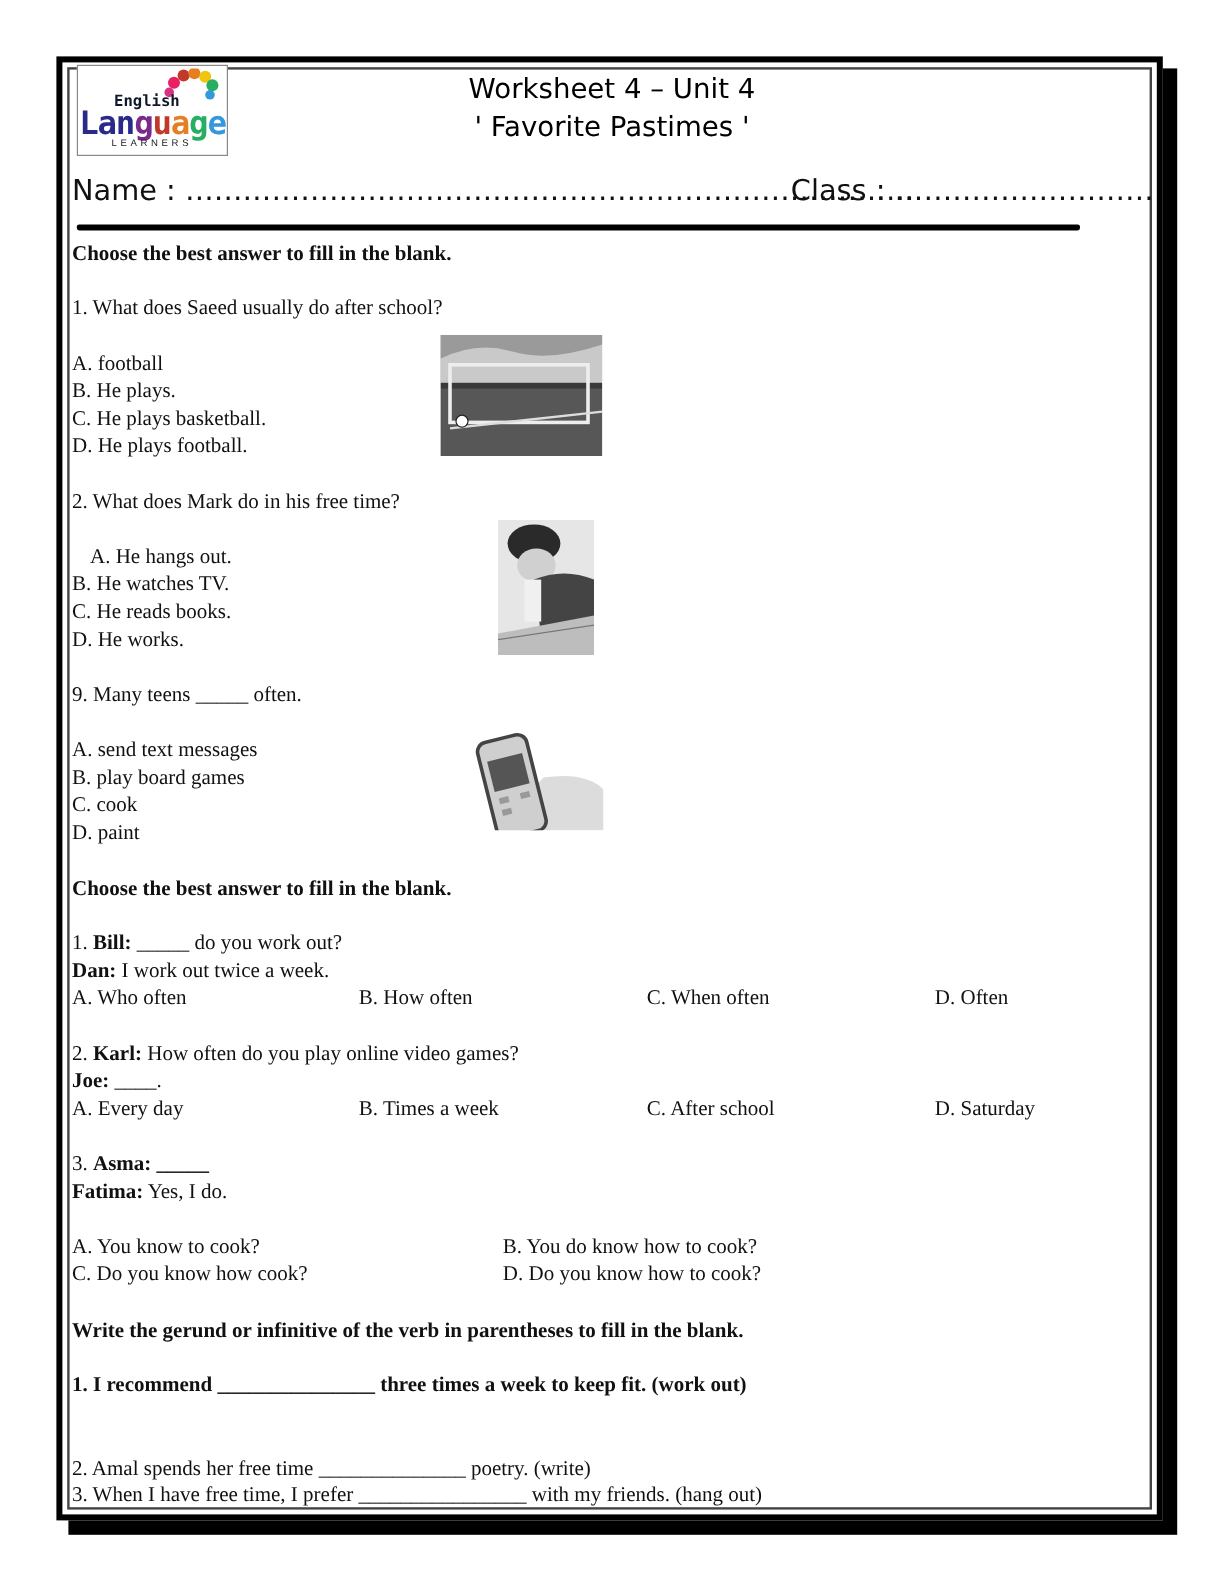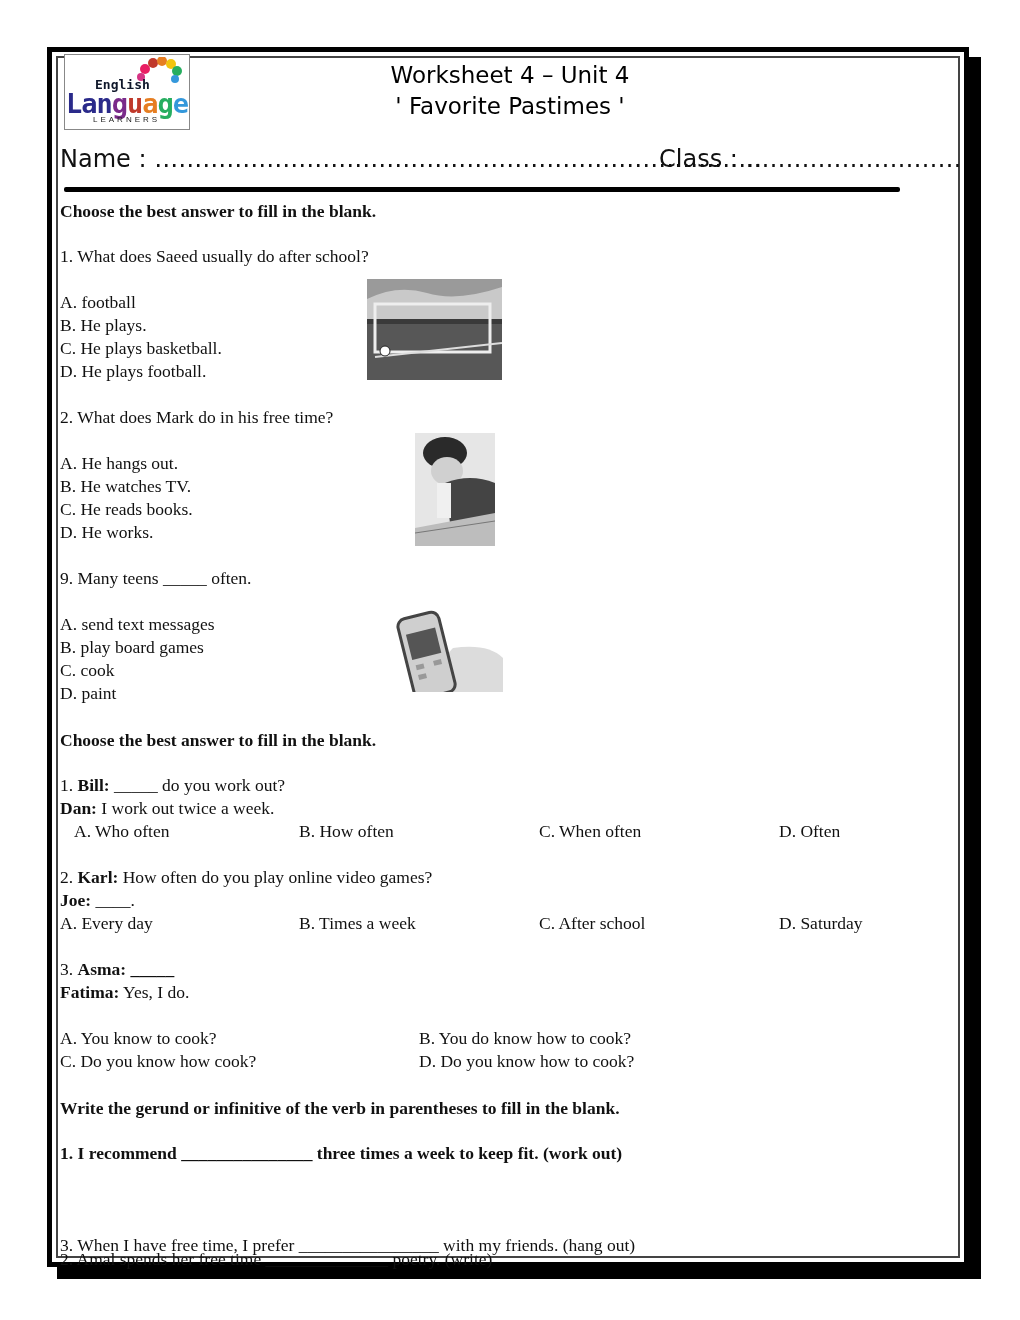--- a/index.html
+++ b/index.html
@@ -66,21 +66,21 @@
     <path d="M0 20 Q30 5 60 14 T135 8 L135 0 L0 0Z" fill="#9a9a9a"></path>
     <rect y="40" width="135" height="5" fill="#3a3a3a"></rect>
     <rect y="45" width="135" height="56" fill="#575757"></rect>
     <rect x="8" y="25" width="115" height="48" fill="none" stroke="#eee" stroke-width="3"></rect>
     <line x1="8" y1="78" x2="135" y2="64" stroke="#ddd" stroke-width="2"></line>
     <circle cx="18" cy="72" r="5" fill="#fff" stroke="#222"></circle>
   </svg>
 </div>
 
 <div class="txt" style="top:406px;">2. What does Mark do in his free time?</div>
-<div class="txt" style="top:452px;">A. He hangs out.</div>
+<div class="txt" style="top:452px;margin-left:15px;">A. He hangs out.</div>
 <div class="txt" style="top:475px;">B. He watches TV.</div>
 <div class="txt" style="top:498px;">C. He reads books.</div>
 <div class="txt" style="top:521px;">D. He works.</div>
 
 <div class="img" style="left:415px; top:433px; width:80px; height:113px;">
   <svg width="80" height="113" viewBox="0 0 80 113">
     <rect width="80" height="113" fill="#e6e6e6"></rect>
     <ellipse cx="30" cy="20" rx="22" ry="16" fill="#2a2a2a"></ellipse>
     <ellipse cx="32" cy="38" rx="16" ry="14" fill="#d0d0d0"></ellipse>
     <path d="M30 50 Q55 40 80 50 L80 90 L35 90Z" fill="#444"></path>
@@ -107,35 +107,35 @@
       <rect x="38" y="54" width="8" height="5" fill="#999"></rect>
       <rect x="20" y="64" width="8" height="5" fill="#999"></rect>
     </g>
   </svg>
 </div>
 
 <div class="txt b" style="top:729px;">Choose the best answer to fill in the blank.</div>
 
 <div class="txt" style="top:774px;"><span>1. </span><span class="b">Bill:</span><span> _____ do you work out?</span></div>
 <div class="txt" style="top:797px;"><span class="b">Dan:</span><span> I work out twice a week.</span></div>
-<div class="txt" style="top:820px;margin-left:14px;">A. Who often</div>
+<div class="txt" style="top:820px;">A. Who often</div>
 <div class="txt" style="top:820px; left:299px;">B. How often</div>
 <div class="txt" style="top:820px; left:539px;">C. When often</div>
 <div class="txt" style="top:820px; left:779px;">D. Often</div>
 
 <div class="txt" style="top:866px;"><span>2. </span><span class="b">Karl:</span><span> How often do you play online video games?</span></div>
 <div class="txt" style="top:889px;"><span class="b">Joe:</span><span> ____.</span></div>
 <div class="txt" style="top:912px;">A. Every day</div>
 <div class="txt" style="top:912px; left:299px;">B. Times a week</div>
 <div class="txt" style="top:912px; left:539px;">C. After school</div>
 <div class="txt" style="top:912px; left:779px;text-align:center;">D. Saturday</div>
 
 <div class="txt" style="top:958px;"><span>3. </span><span class="b">Asma:</span><span class="b"> _____</span></div>
 <div class="txt" style="top:981px;"><span class="b">Fatima:</span><span> Yes, I do.</span></div>
 <div class="txt" style="top:1027px;">A. You know to cook?</div>
 <div class="txt" style="top:1027px; left:419px;">B. You do know how to cook?</div>
 <div class="txt" style="top:1050px;">C. Do you know how cook?</div>
 <div class="txt" style="top:1050px; left:419px;">D. Do you know how to cook?</div>
 
 <div class="txt b" style="top:1097px;">Write the gerund or infinitive of the verb in parentheses to fill in the blank.</div>
 <div class="txt" style="top:1142px;font-weight:bold;">1. I recommend _______________ three times a week to keep fit. (work out)</div>
-<div class="txt" style="top:1248px;">2. Amal spends her free time ______________ poetry. (write)</div>
+<div class="txt" style="top:1212px;">2. Amal spends her free time ______________ poetry. (write)</div>
 <div class="txt" style="top:1234px;">3. When I have free time, I prefer ________________ with my friends. (hang out)</div>
 
 </body></html>

